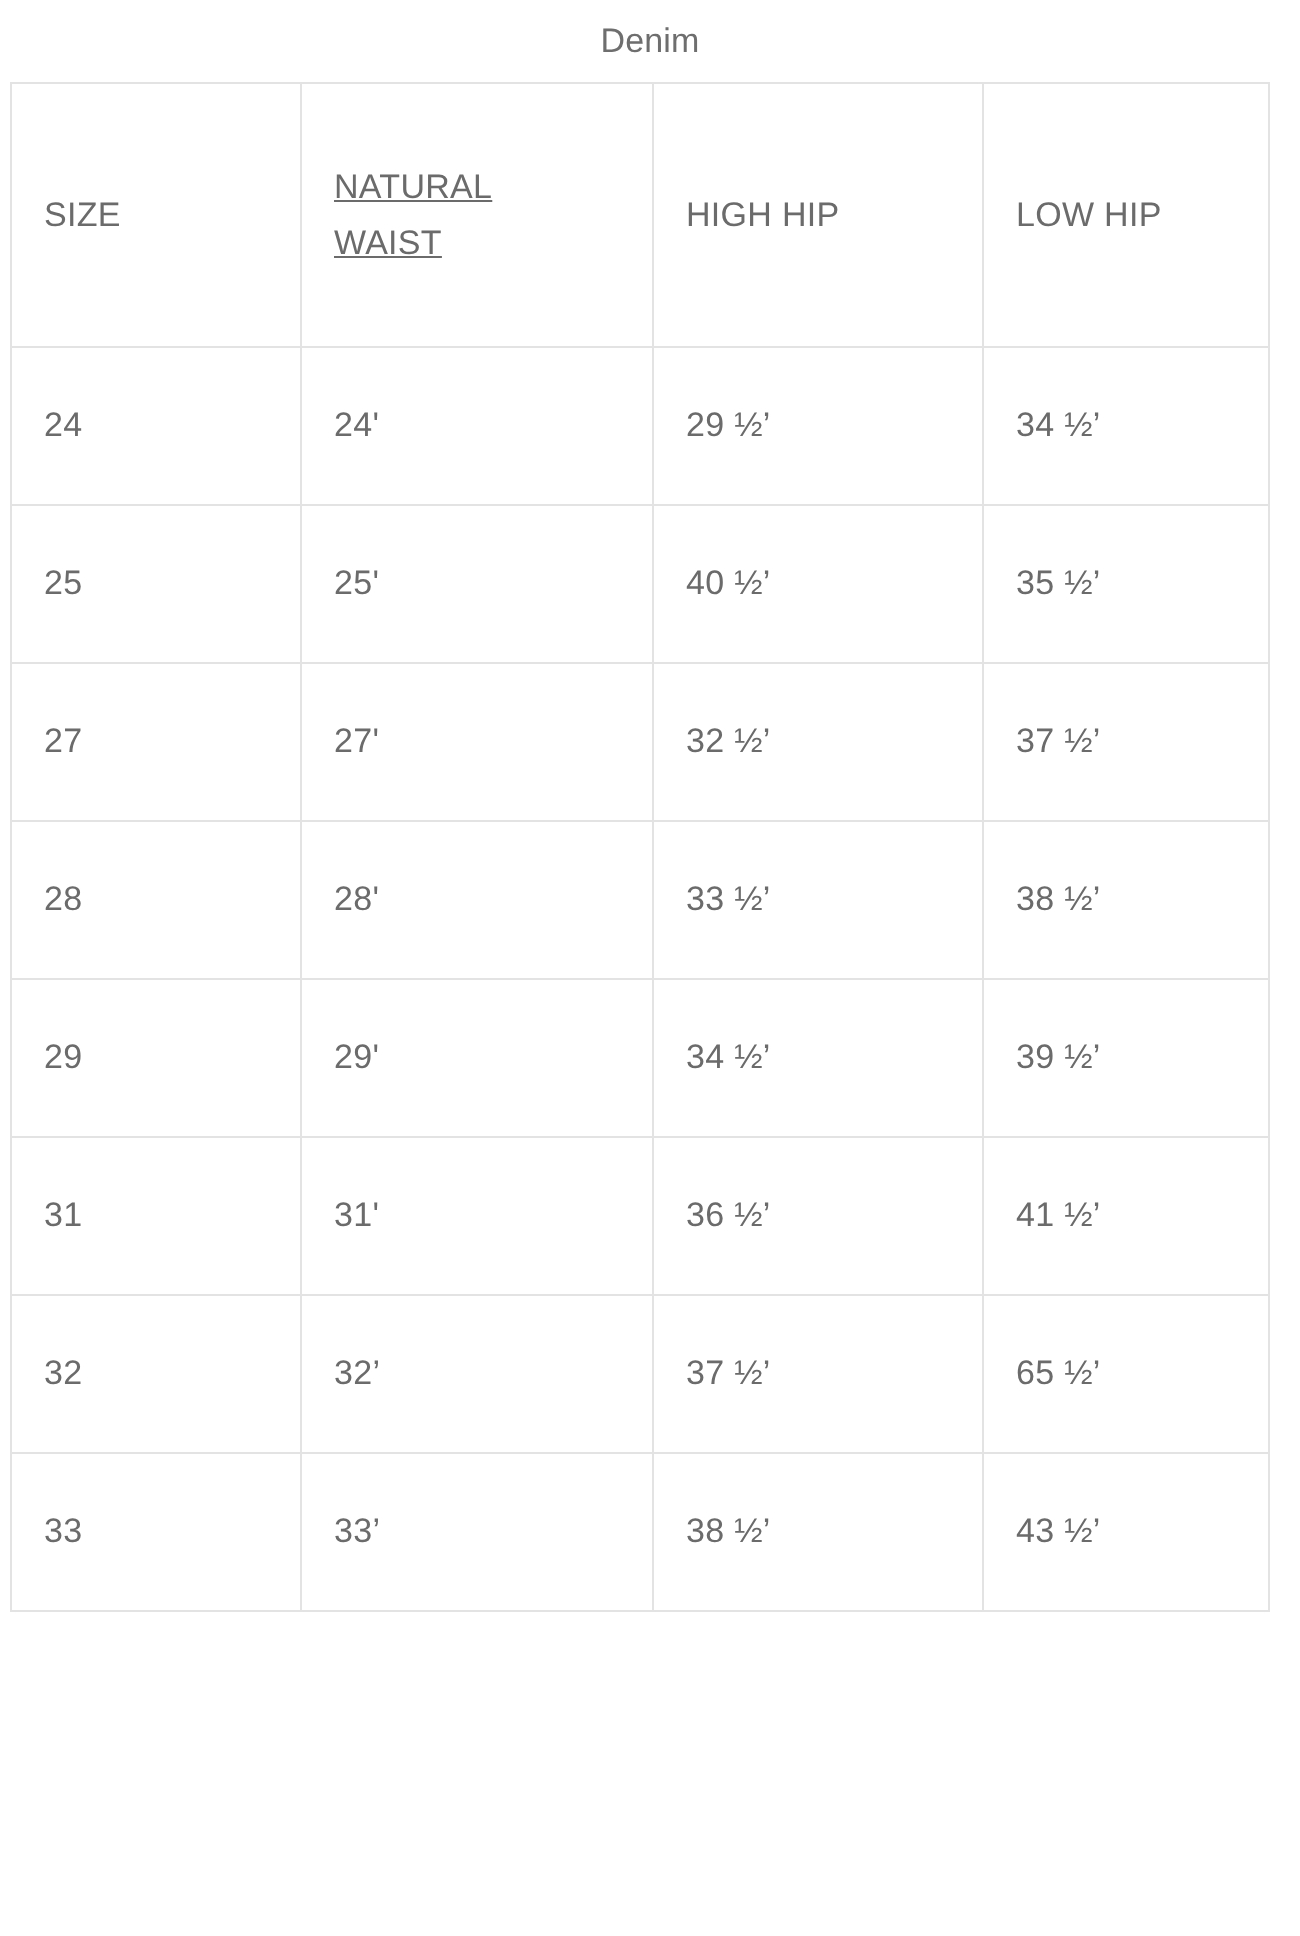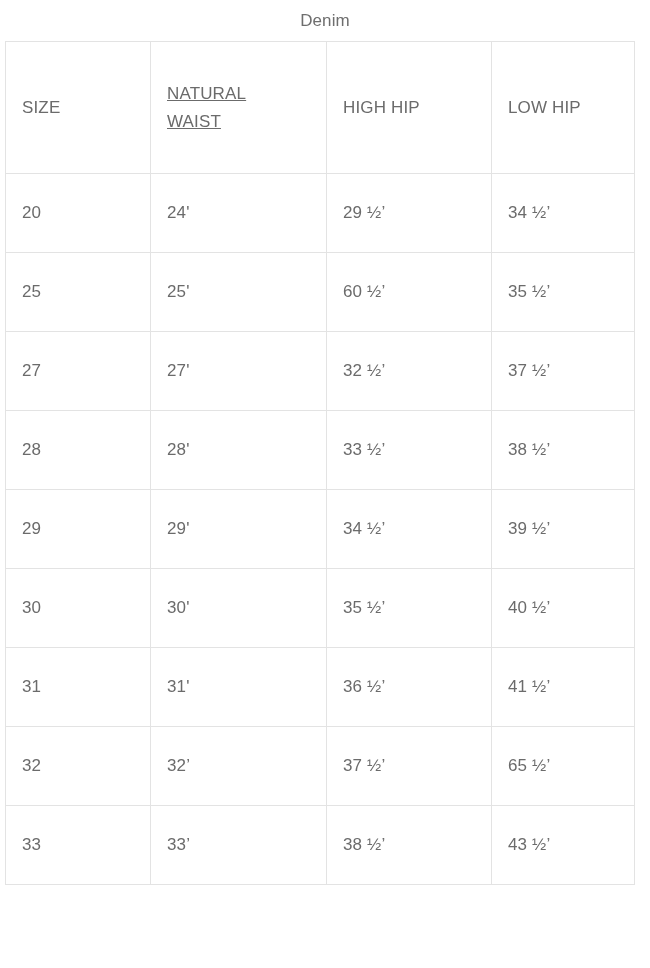--- a/index.html
+++ b/index.html
@@ -104,54 +104,48 @@
           <th>SIZE</th>
           <th>
             <span class="hdr-natural-waist">NATURAL WAIST</span>
           </th>
           <th>HIGH HIP</th>
           <th>LOW HIP</th>
         </tr>
       </thead>
       <tbody>
         <tr>
-          <td>20</td>
+          <td>24</td>
           <td>24'</td>
           <td>29 ½’</td>
           <td>34 ½’</td>
         </tr>
         <tr>
           <td>25</td>
           <td>25'</td>
-          <td>60 ½’</td>
+          <td>40 ½’</td>
           <td>35 ½’</td>
         </tr>
         <tr>
           <td>27</td>
           <td>27'</td>
           <td>32 ½’</td>
           <td>37 ½’</td>
         </tr>
         <tr>
           <td>28</td>
           <td>28'</td>
           <td>33 ½’</td>
           <td>38 ½’</td>
         </tr>
         <tr>
           <td>29</td>
           <td>29'</td>
           <td>34 ½’</td>
           <td>39 ½’</td>
-        </tr>
-        <tr>
-          <td>30</td>
-          <td>30'</td>
-          <td>35 ½’</td>
-          <td>40 ½’</td>
         </tr>
         <tr>
           <td>31</td>
           <td>31'</td>
           <td>36 ½’</td>
           <td>41 ½’</td>
         </tr>
         <tr>
           <td>32</td>
           <td>32’</td>

